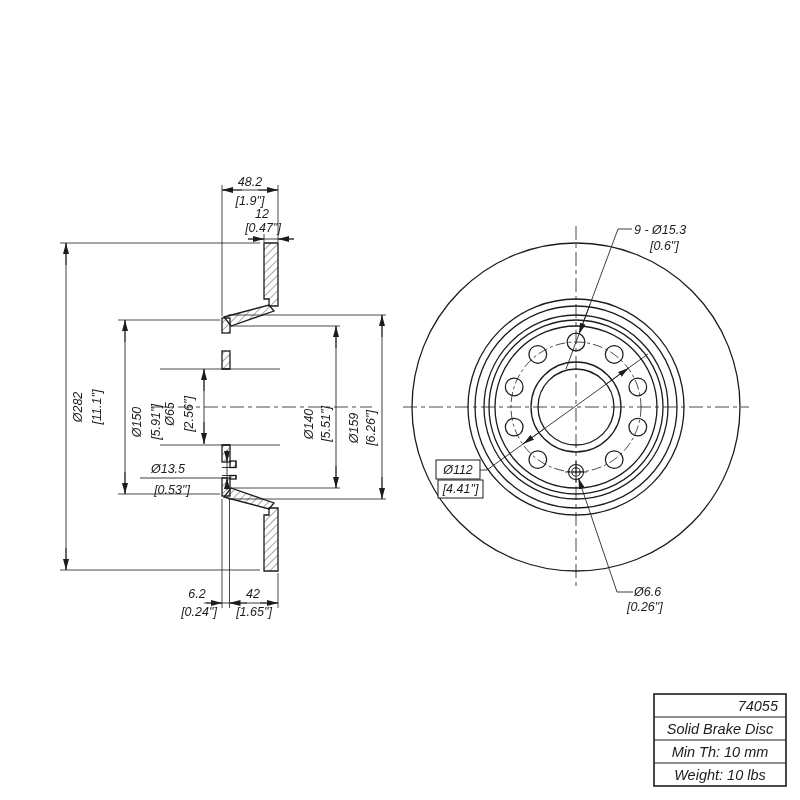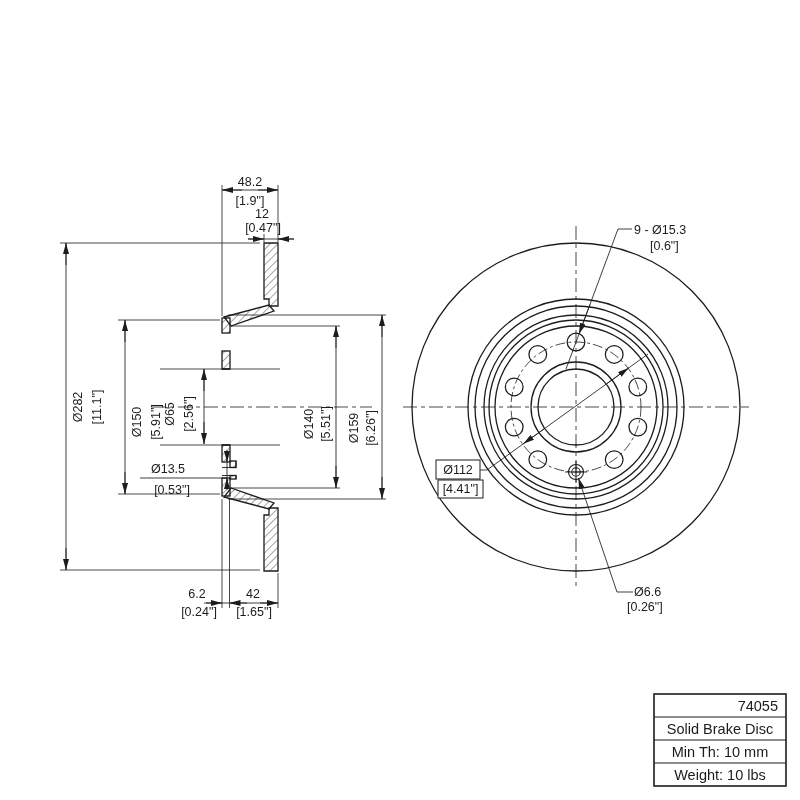--- a/index.html
+++ b/index.html
@@ -1,17 +1,17 @@
 <!DOCTYPE html>
 <html><head>
 <meta charset="utf-8">
 <style>
   html,body{margin:0;padding:0;background:#fff;}
   .sheet{position:relative;width:800px;height:800px;background:#ffffff;overflow:hidden;
-         font-family:"Liberation Sans","DejaVu Sans",sans-serif;}
+         font-family:"Liberation Sans","DejaVu Sans",sans-serif;font-style:italic;}
   svg{display:block}
   svg text{font-family:"Liberation Sans","DejaVu Sans",sans-serif;fill:#1c1c1c;}
   .dimtxt{font-size:12.5px;}
   .tbltxt{font-size:14.5px;}
 </style>
 </head>
 <body>
 
 <div class="sheet">
 <svg width="800" height="800" viewBox="0 0 800 800">

